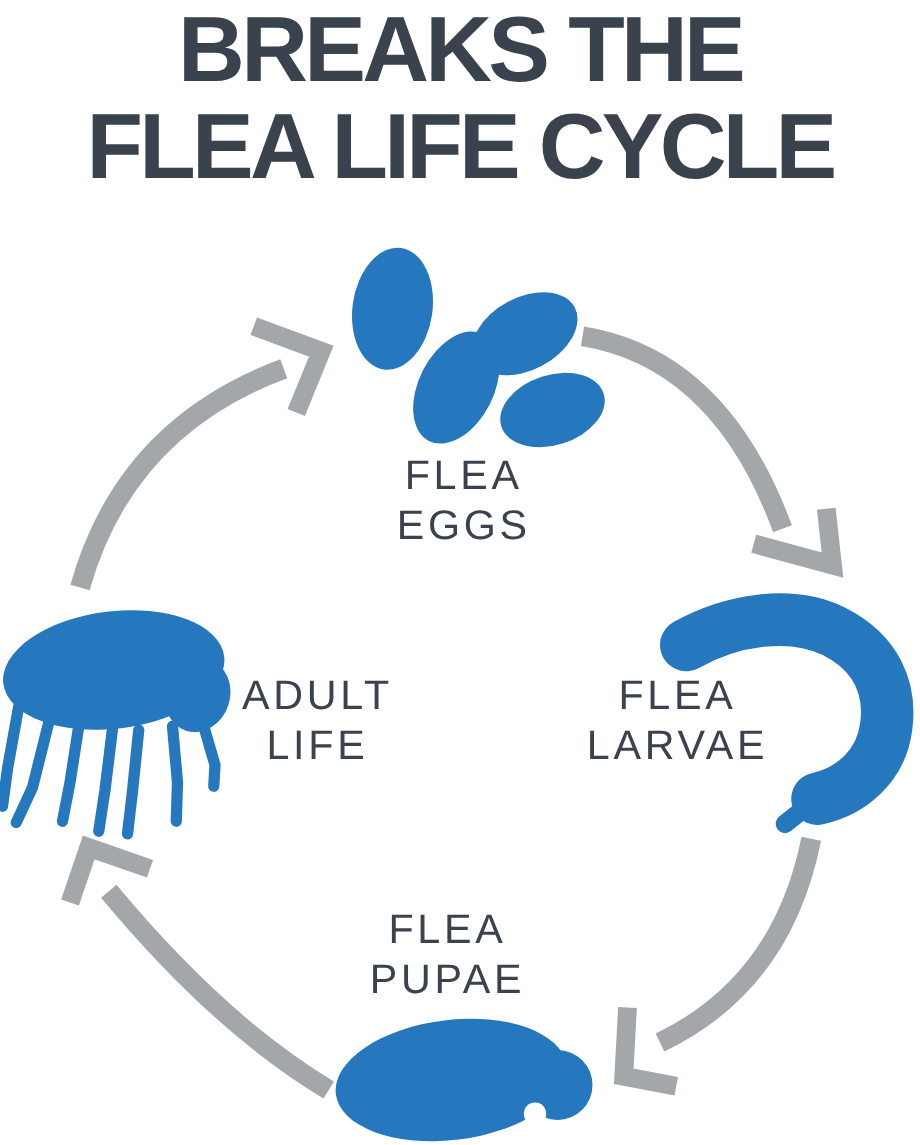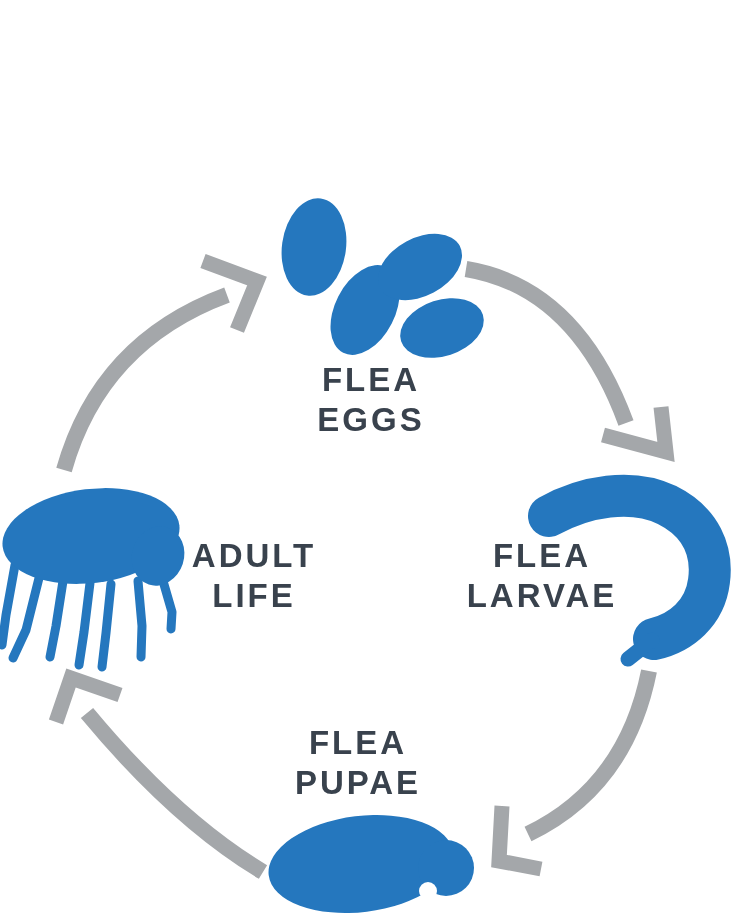--- a/index.html
+++ b/index.html
@@ -36,36 +36,40 @@
     left:0;
     top:0;
     width:736px;
     height:916px;
   }
   .stage-label{
     position:absolute;
     transform:translateX(-50%);
     text-align:center;
     color:var(--dark);
-    font-weight:700;
+    font-weight:400;
     font-size:33px;
     line-height:40px;
     letter-spacing:3px;
     white-space:pre-line;
   }
   .label-eggs  {left:371px; top:360px;}
   .label-adult {left:254px; top:536px;}
   .label-larvae{left:542px; top:536px;}
   .label-pupae {left:358px; top:723px;}
 </style>
 </head>
 <body>
 
 <div class="stage">
 
+  <div class="title">
+    <div>BREAKS THE</div>
+    <div>FLEA LIFE CYCLE</div>
+  </div>
 
   <svg class="cycle-svg" viewBox="0 0 736 916" aria-hidden="true">
 
     <g fill="none" stroke="var(--gray)" stroke-width="16">
 
       <g>
         <path d="M 64,470 Q 100,342 227,295"></path>
         <path stroke-width="15" d="M 203,261 L 257,281 L 237,330"></path>
       </g>
 

